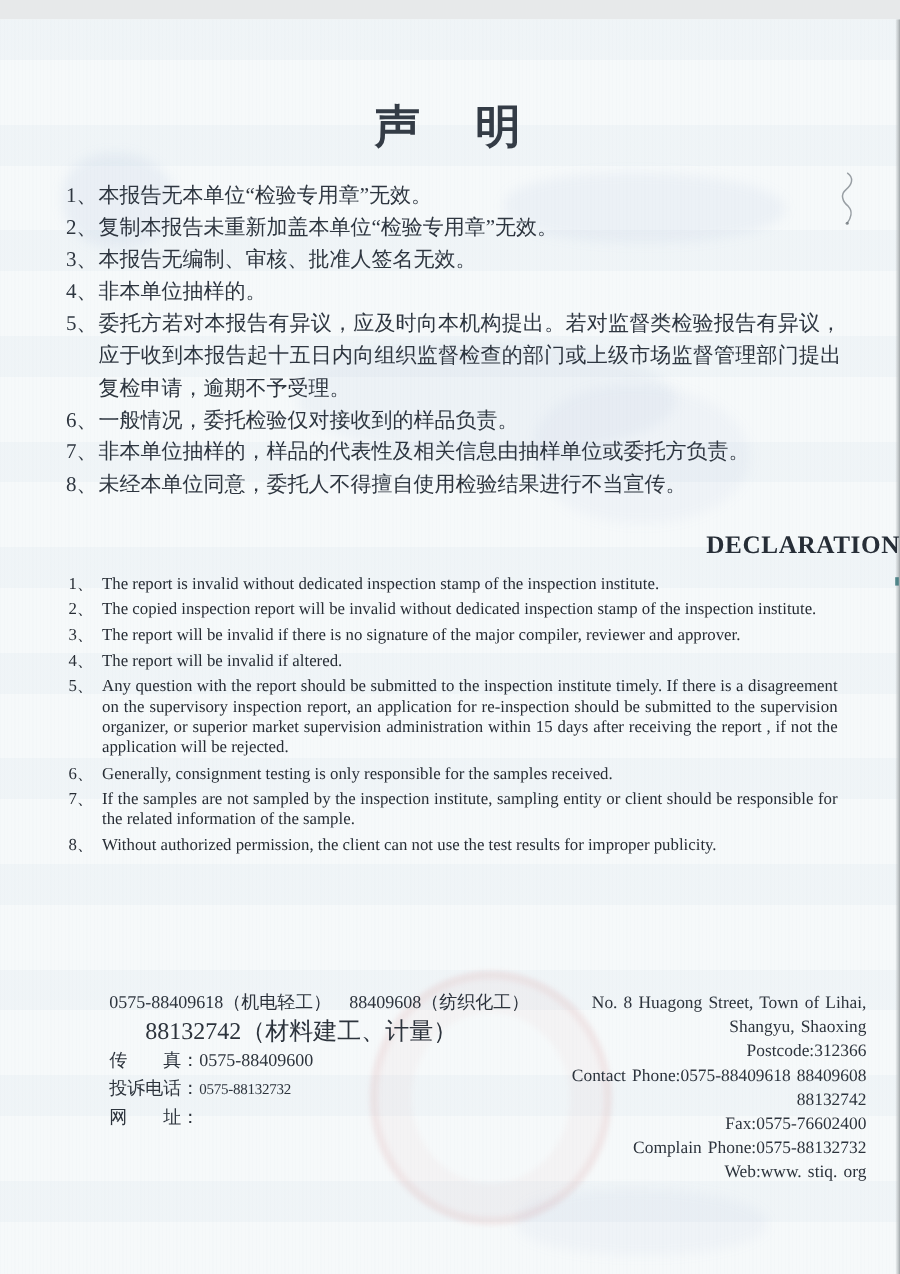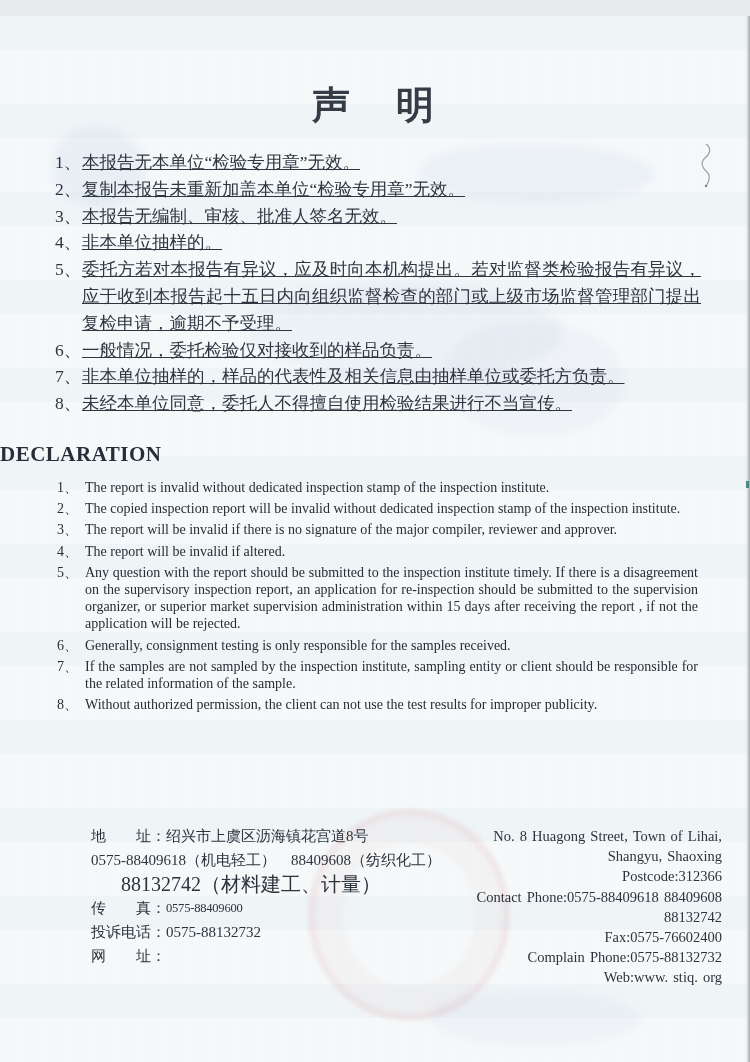--- a/index.html
+++ b/index.html
@@ -50,25 +50,25 @@
     text-align:center;
     font-size:38px;font-weight:700;letter-spacing:4px;
     color:#343c46;
   }
   .cn-list{
     position:absolute;top:133px;left:55px;width:646px;
     font-size:17.5px;line-height:26.8px;color:#2e3640;
   }
   .cn-item{display:flex;}
   .cn-item .num{flex:0 0 27px;}
-  .cn-item .txt{flex:1;text-align:justify;text-decoration:underline;}
+  .cn-item .txt{flex:1;text-align:justify;}
 
   .title-en{
     position:absolute;top:426px;left:0;width:750px;
-    text-align:left;
+    text-align:right;
     font-size:21px;font-weight:700;letter-spacing:.5px;
     color:#272e37;
   }
   .en-list{
     position:absolute;top:463px;left:57px;width:641px;
     font-size:14px;line-height:17.2px;color:#272d35;
   }
   .en-item{display:flex;margin-bottom:4px;}
   .en-item .num{flex:0 0 28px;}
   .en-item .txt{flex:1;text-align:justify;}
@@ -185,24 +185,20 @@
         <span class="txt">If the samples are not sampled by the inspection institute, sampling entity or client should be responsible for the related information of the sample.</span>
       </div>
       <div class="en-item">
         <span class="num">8、</span>
         <span class="txt">Without authorized permission, the client can not use the test results for improper publicity.</span>
       </div>
     </div>
 
   <div class="footer-left">
 
-  <div class="frow">
-        <span class="flabel">地　　址：</span>
-        <span class="fval"><span>绍兴市上虞区沥海镇花宫道8号</span></span>
-      </div>
       <div class="frow">
         <span class="fval"><span>0575-88409618（机电轻工）　88409608（纺织化工）</span><span class="fval2">88132742（材料建工、计量）</span></span>
       </div>
       <div class="frow">
         <span class="flabel">传　　真：</span>
         <span class="fval"><span>0575-88409600</span></span>
       </div>
       <div class="frow">
         <span class="flabel">投诉电话：</span>
         <span class="fval"><span>0575-88132732</span></span>

